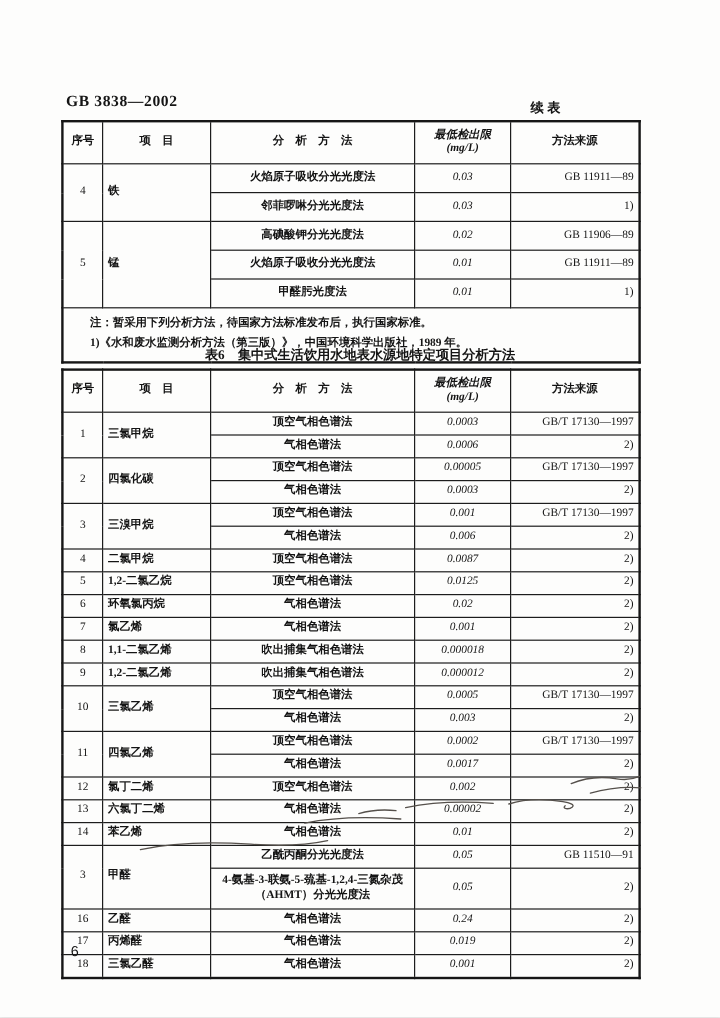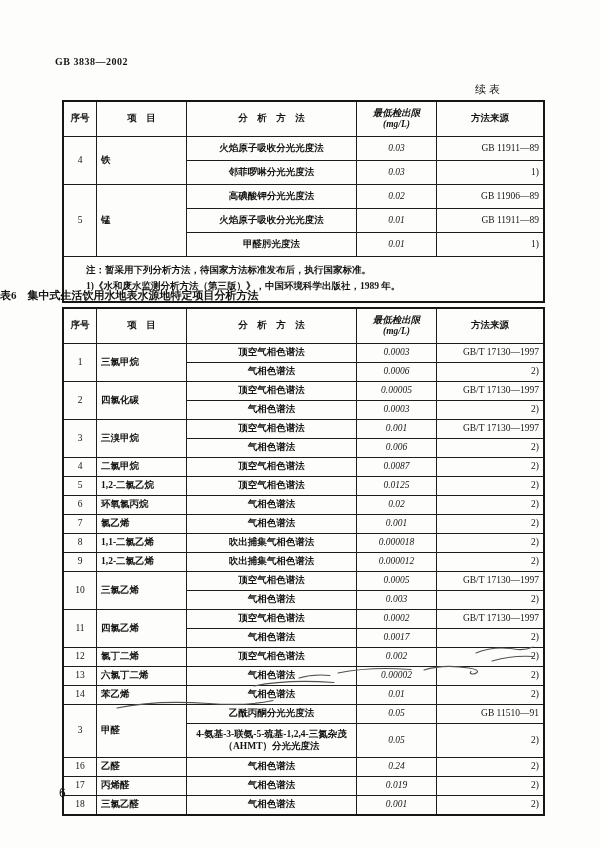--- a/index.html
+++ b/index.html
@@ -6,29 +6,29 @@
   .page{
     position:relative;
     width:600px;height:848px;
     background:#fdfdfc;
     font-family:"Liberation Serif","DejaVu Serif",serif;
     color:#141414;
     overflow:hidden;
     box-shadow:0 0 4px rgba(0,0,0,.25);
   }
   .doc-code{
-    position:absolute;left:55px;top:56px;
-    font-size:10px;font-weight:bold;letter-spacing:.5px;
+    position:absolute;left:55px;top:76px;
+    font-size:13px;font-weight:bold;letter-spacing:.5px;
   }
   .continued-label{
-    position:absolute;left:416px;top:82px;width:87px;
-    text-align:right;font-size:11px;font-weight:normal;letter-spacing:3px;
+    position:absolute;left:442px;top:82px;width:87px;
+    text-align:left;font-size:11px;font-weight:bold;letter-spacing:3px;
   }
   .std-table{
-    position:absolute;left:62px;
+    position:absolute;left:51px;
     border-collapse:collapse;table-layout:fixed;
     width:455px;
     border:2px solid #161616;
   }
   .tbl1{top:100px;}
   .tbl2{top:307px;}
   .std-table th,.std-table td{
     border:1px solid #1d1d1d;
     font-size:9.5px;
     line-height:1.25;
@@ -48,21 +48,21 @@
   .c-source{width:102px;text-align:right;padding-left:8px;}
   .limit-head div{line-height:1.15;}
   .notes-cell{
     height:auto !important;
     padding:5px 10px 7px 22px !important;
     font-weight:bold;
   }
   .notes-cell div{line-height:1.7;font-size:9.5px;}
   .table6-title{
     position:absolute;left:0;top:288px;width:600px;
-    text-align:left;font-size:11px;font-weight:bold;
+    text-align:center;font-size:11px;font-weight:bold;
   }
   .page-number{
     position:absolute;left:59px;top:786px;
     font-size:12px;font-family:"Liberation Sans","DejaVu Sans",sans-serif;
   }
   .pen-overlay{
     position:absolute;left:0;top:0;width:600px;height:848px;
     pointer-events:none;
   }
 </style>

